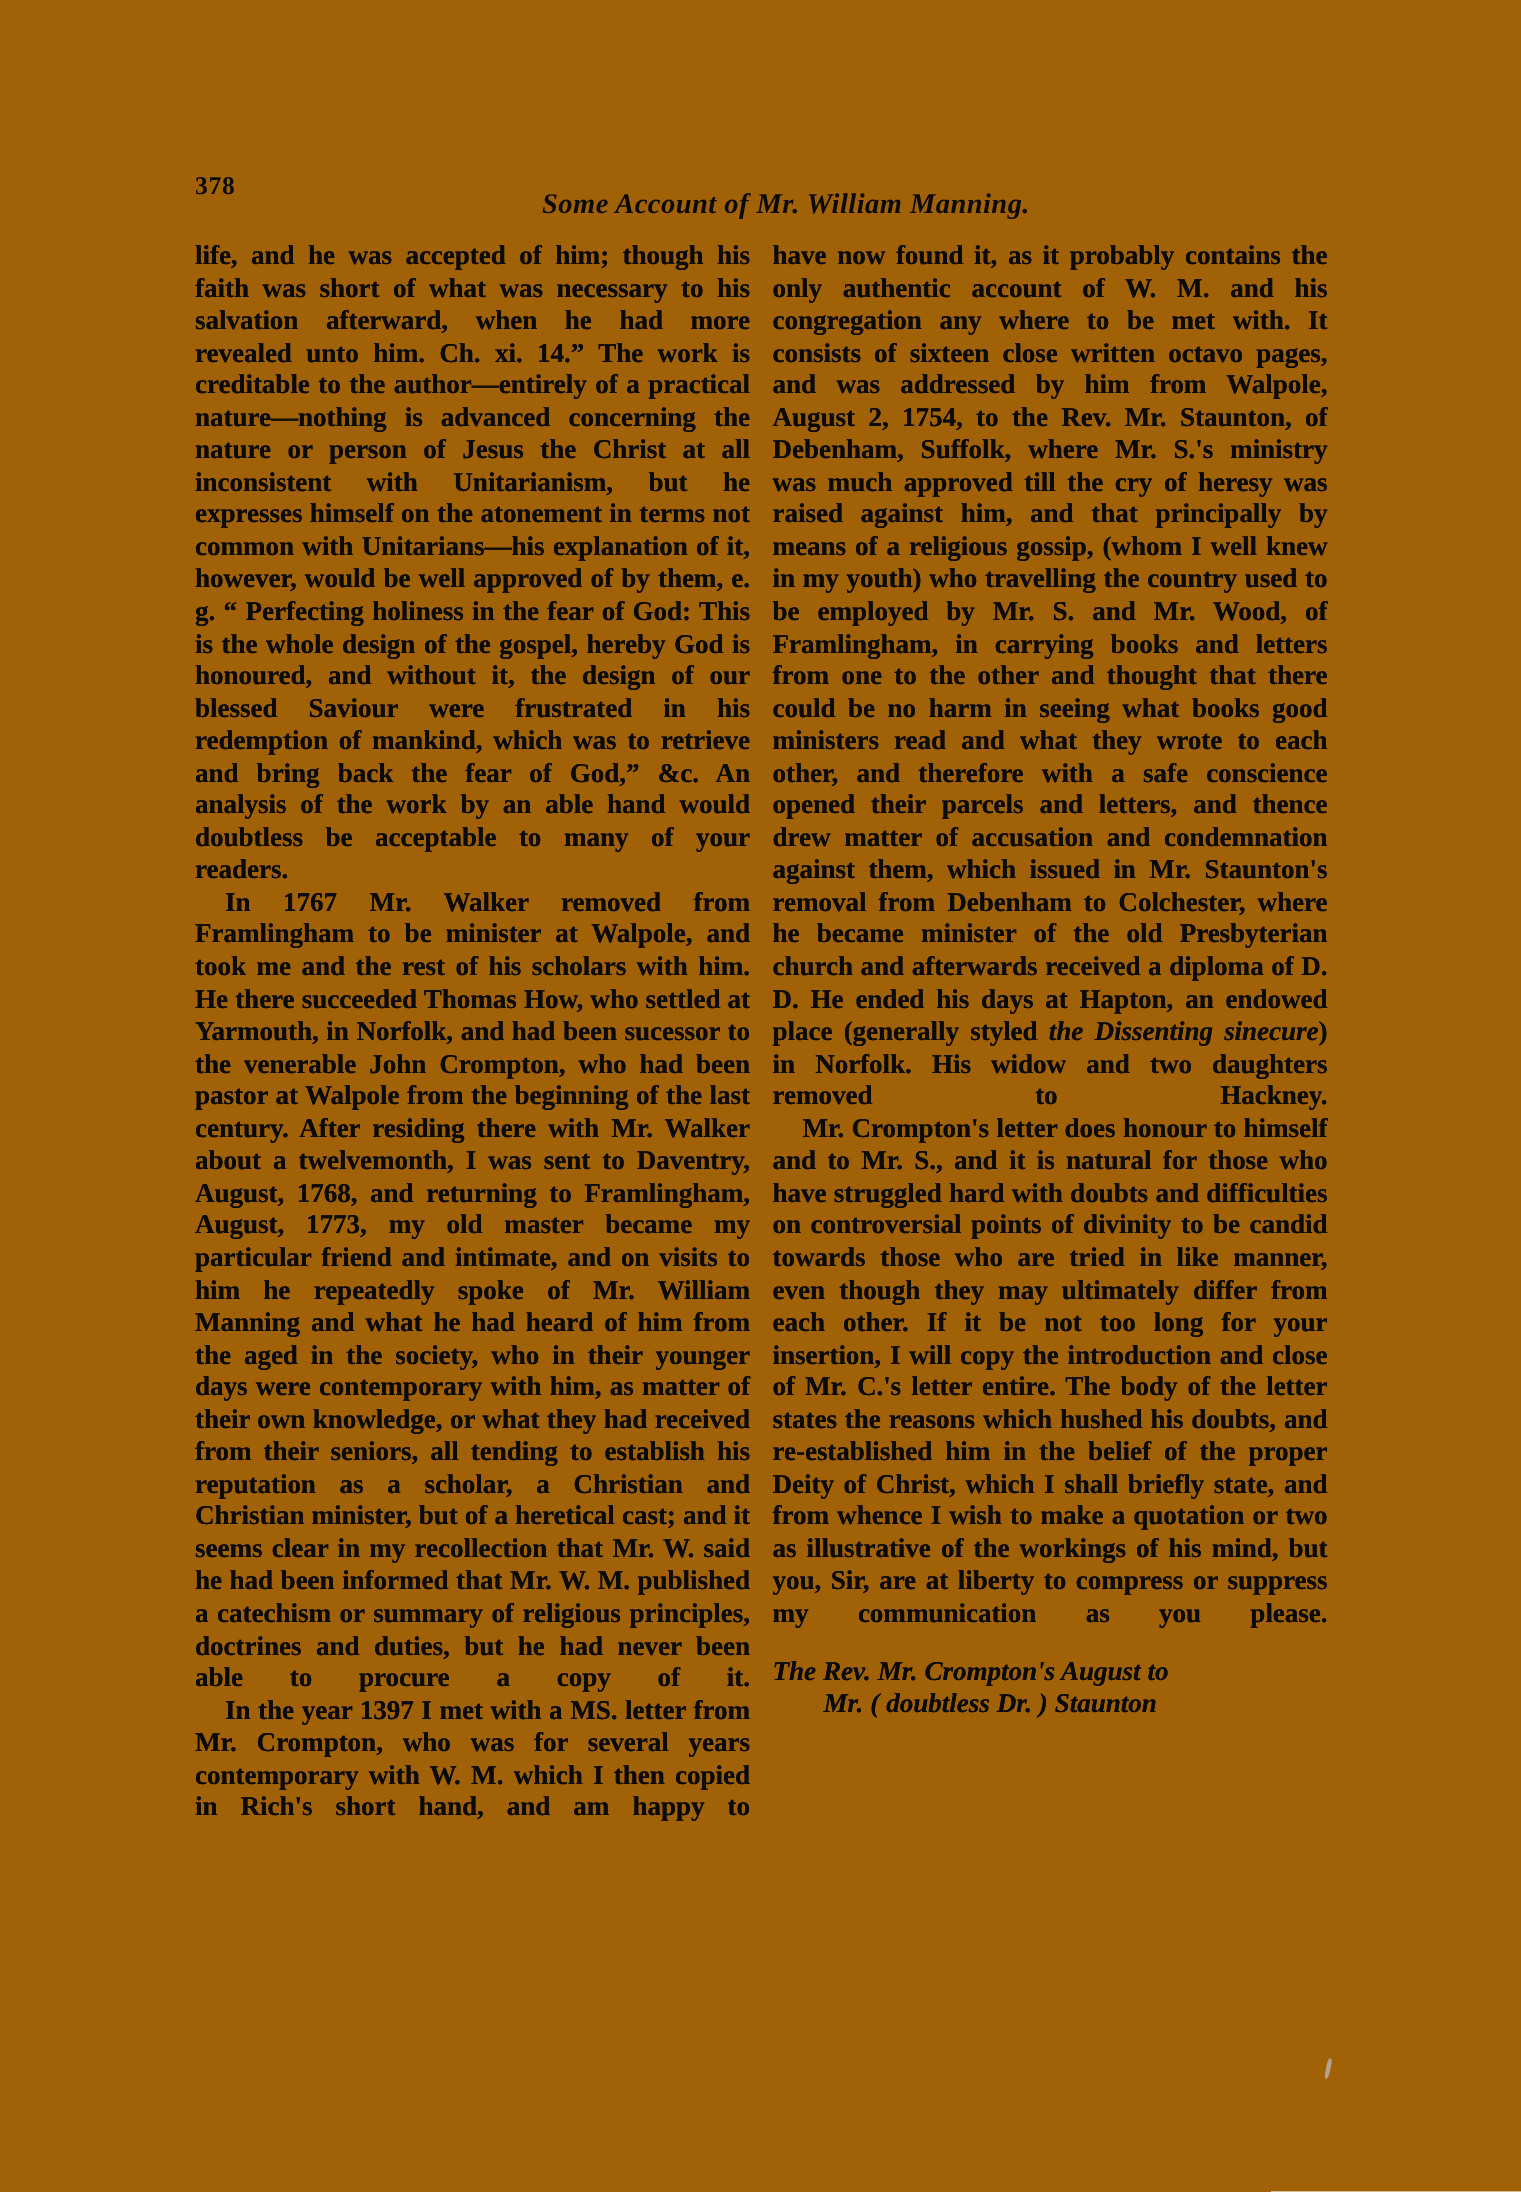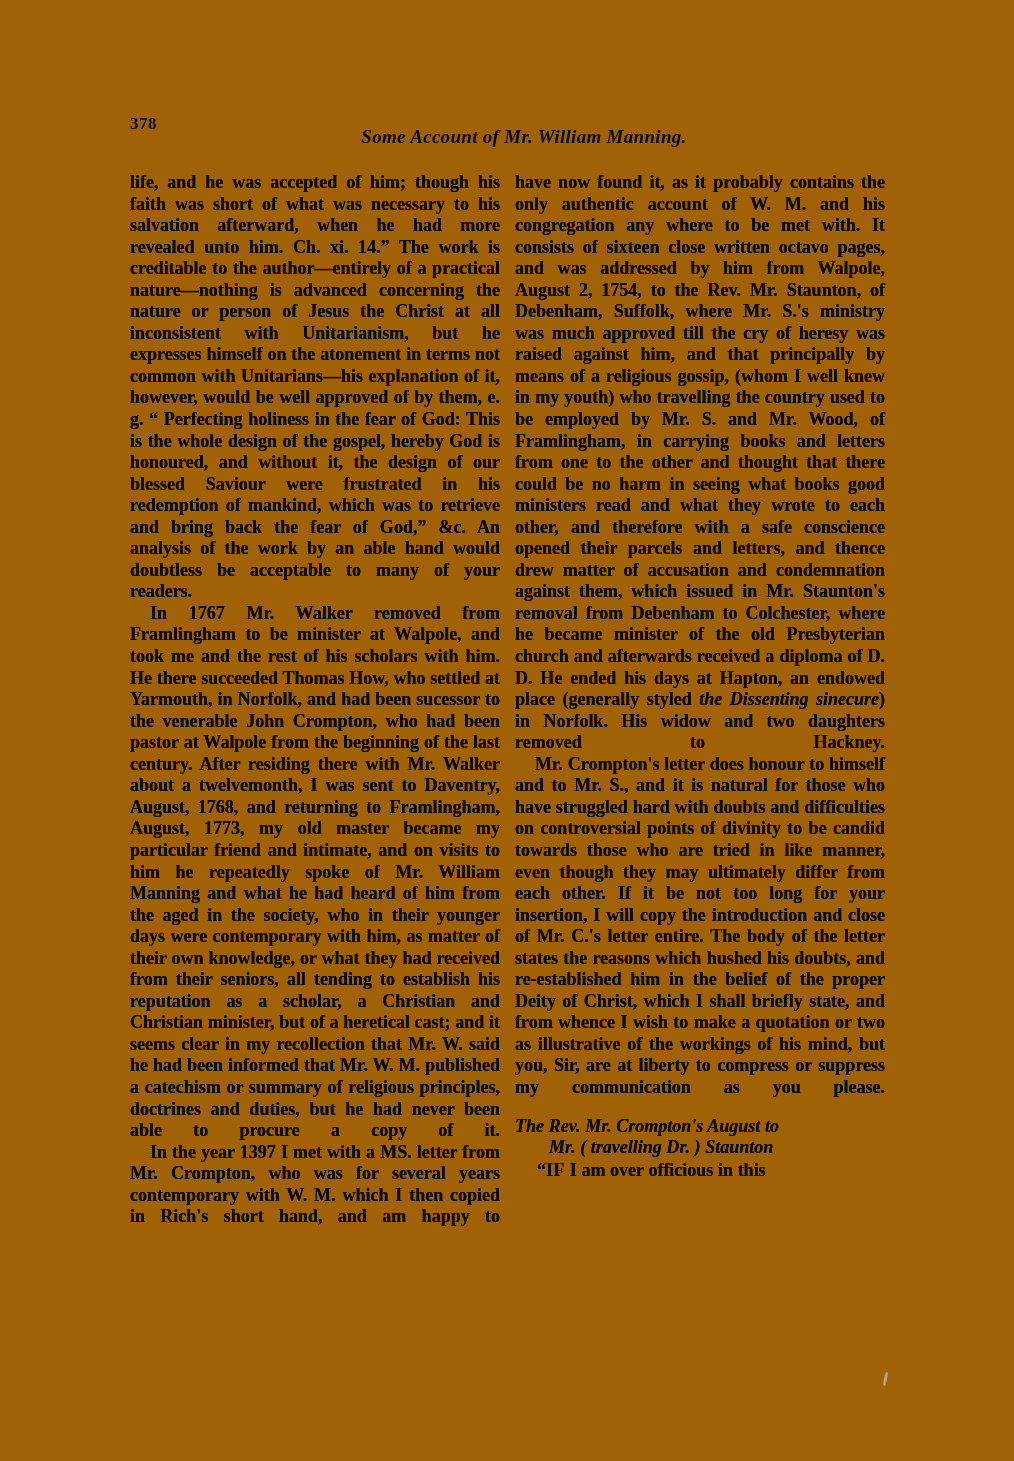--- a/index.html
+++ b/index.html
@@ -50,21 +50,21 @@
 
   
   .cols {
     position: absolute;
     left: 130px;
     top: 156px;
     width: 755px;
   }
   .col {
     position: absolute;
-    top: 16px;
+    top: 4px;
     width: 370px;
   }
   .col-left  { left: 0px; }
   .col-right { left: 385px; }
 
   .col p {
     margin: 0;
     font-size: 18.1px;
     line-height: 21.55px;
     text-align: justify;
@@ -149,24 +149,23 @@
       <p class="indent full">In the year 1397 I met with a MS. letter from Mr. Crompton, who was for several years contemporary with W. M. which I then copied in Rich's short hand, and am happy to</p>
     </div>
 
     <div class="col col-right">
       <p class="full"><span>have now found it, as it probably contains the only authentic account of W. M. and his congregation any where to be met with. It consists of sixteen close written octavo pages, and was addressed by him from Walpole, August 2, 1754, to the Rev. Mr. Staunton, of Debenham, Suffolk, where Mr. S.'s ministry was much approved till the cry of heresy was raised against him, and that principally by means of a religious gossip, (whom I well knew in my youth) who travelling the country used to be employed by Mr. S. and Mr. Wood, of Framlingham, in carrying books and letters from one to the other and thought that there could be no harm in seeing what books good ministers read and what they wrote to each other, and therefore with a safe conscience opened their parcels and letters, and thence drew matter of accusation and condemnation against them, which issued in Mr. Staunton's removal from Debenham to Colchester, where he became minister of the old Presbyterian church and afterwards received a diploma of D. D. He ended his days at Hapton, an endowed place (generally styled </span><span class="ital">the Dissenting sinecure</span><span>) in Norfolk. His widow and two daughters removed to Hackney.</span></p>
 
       <p class="indent full">Mr. Crompton's letter does honour to himself and to Mr. S., and it is natural for those who have struggled hard with doubts and difficulties on controversial points of divinity to be candid towards those who are tried in like manner, even though they may ultimately differ from each other. If it be not too long for your insertion, I will copy the introduction and close of Mr. C.'s letter entire. The body of the letter states the reasons which hushed his doubts, and re-established him in the belief of the proper Deity of Christ, which I shall briefly state, and from whence I wish to make a quotation or two as illustrative of the workings of his mind, but you, Sir, are at liberty to compress or suppress my communication as you please.</p>
 
       <p class="letter-head">
         <span class="l1">The Rev. Mr. Crompton's August to</span>
-        <span class="l2">Mr. ( travelling Dr. ) Staunton</span>
+        <span class="l2">Mr. ( doubtless Dr. ) Staunton</span>
       </p>
 
 
-      <p class="opening"><span>“</span><span class="dropcap">IF</span><span> I am over officious in this</span></p>
     </div>
 
   </div>
 
   <div class="speck"></div>
 
 </div>
 
 </body></html>

